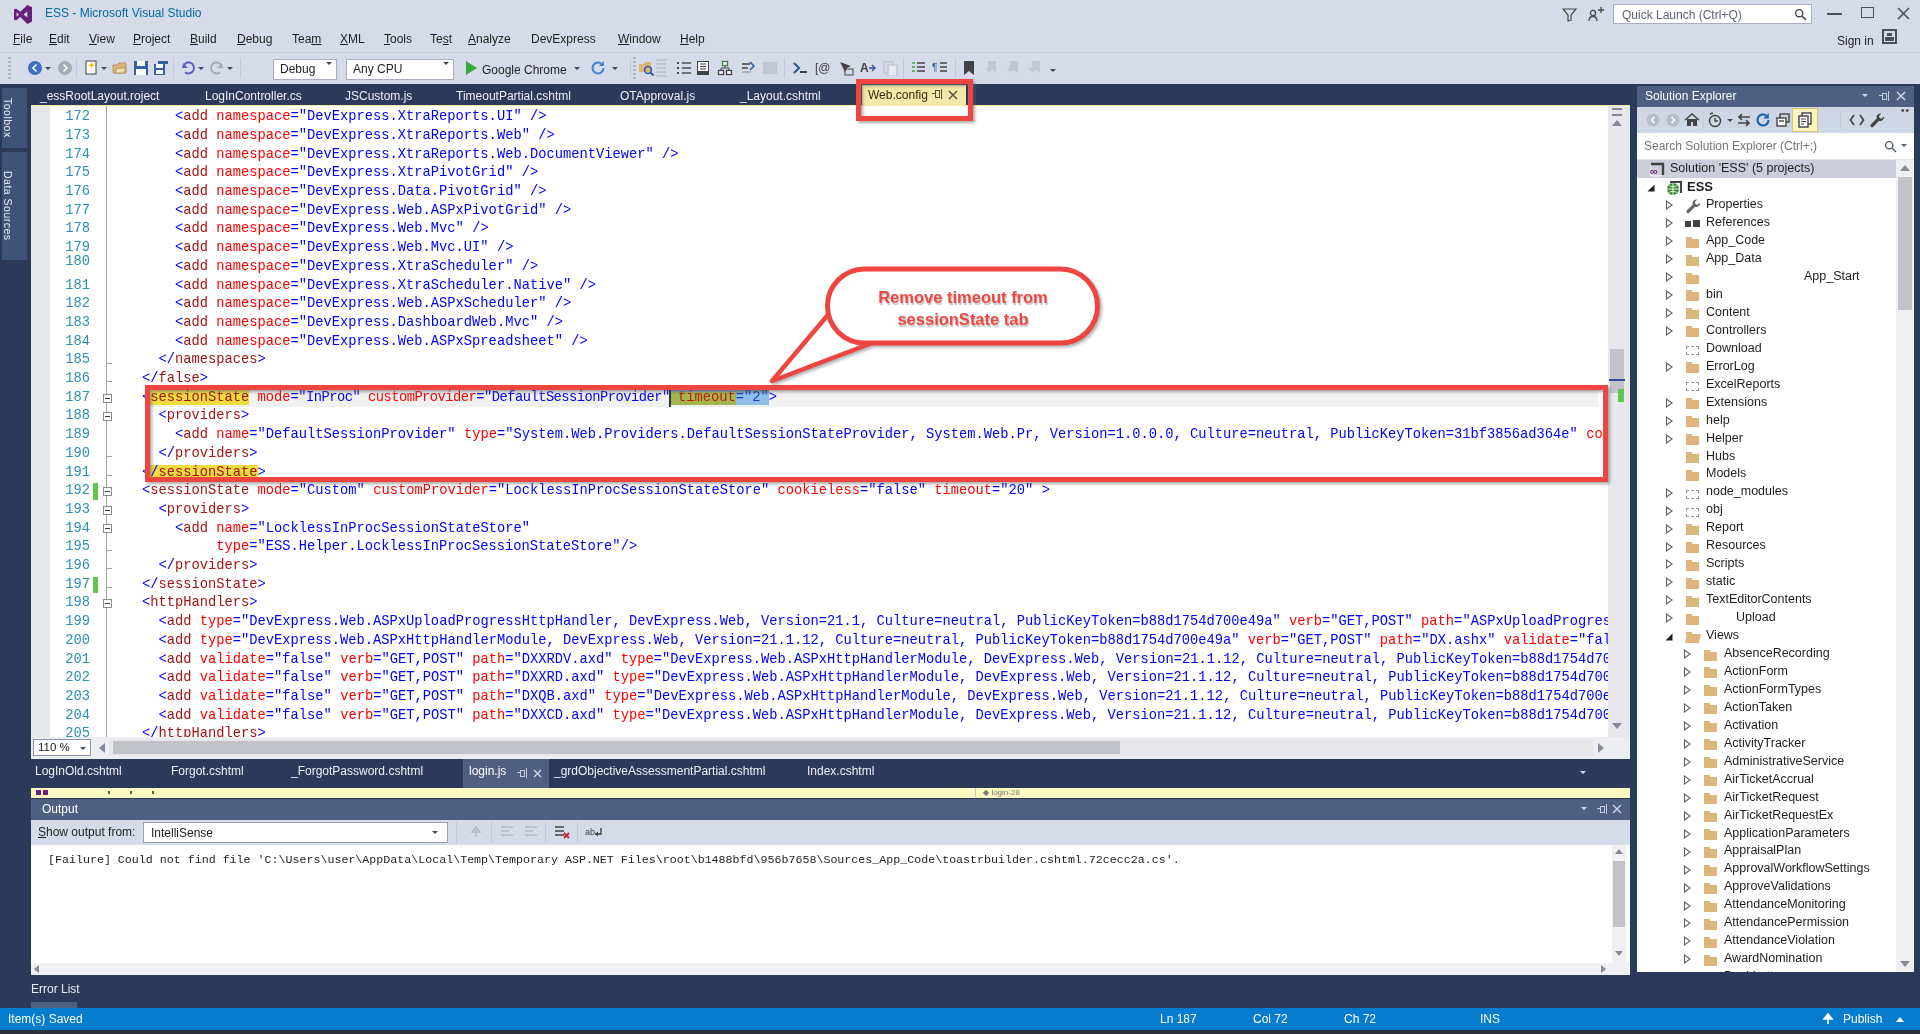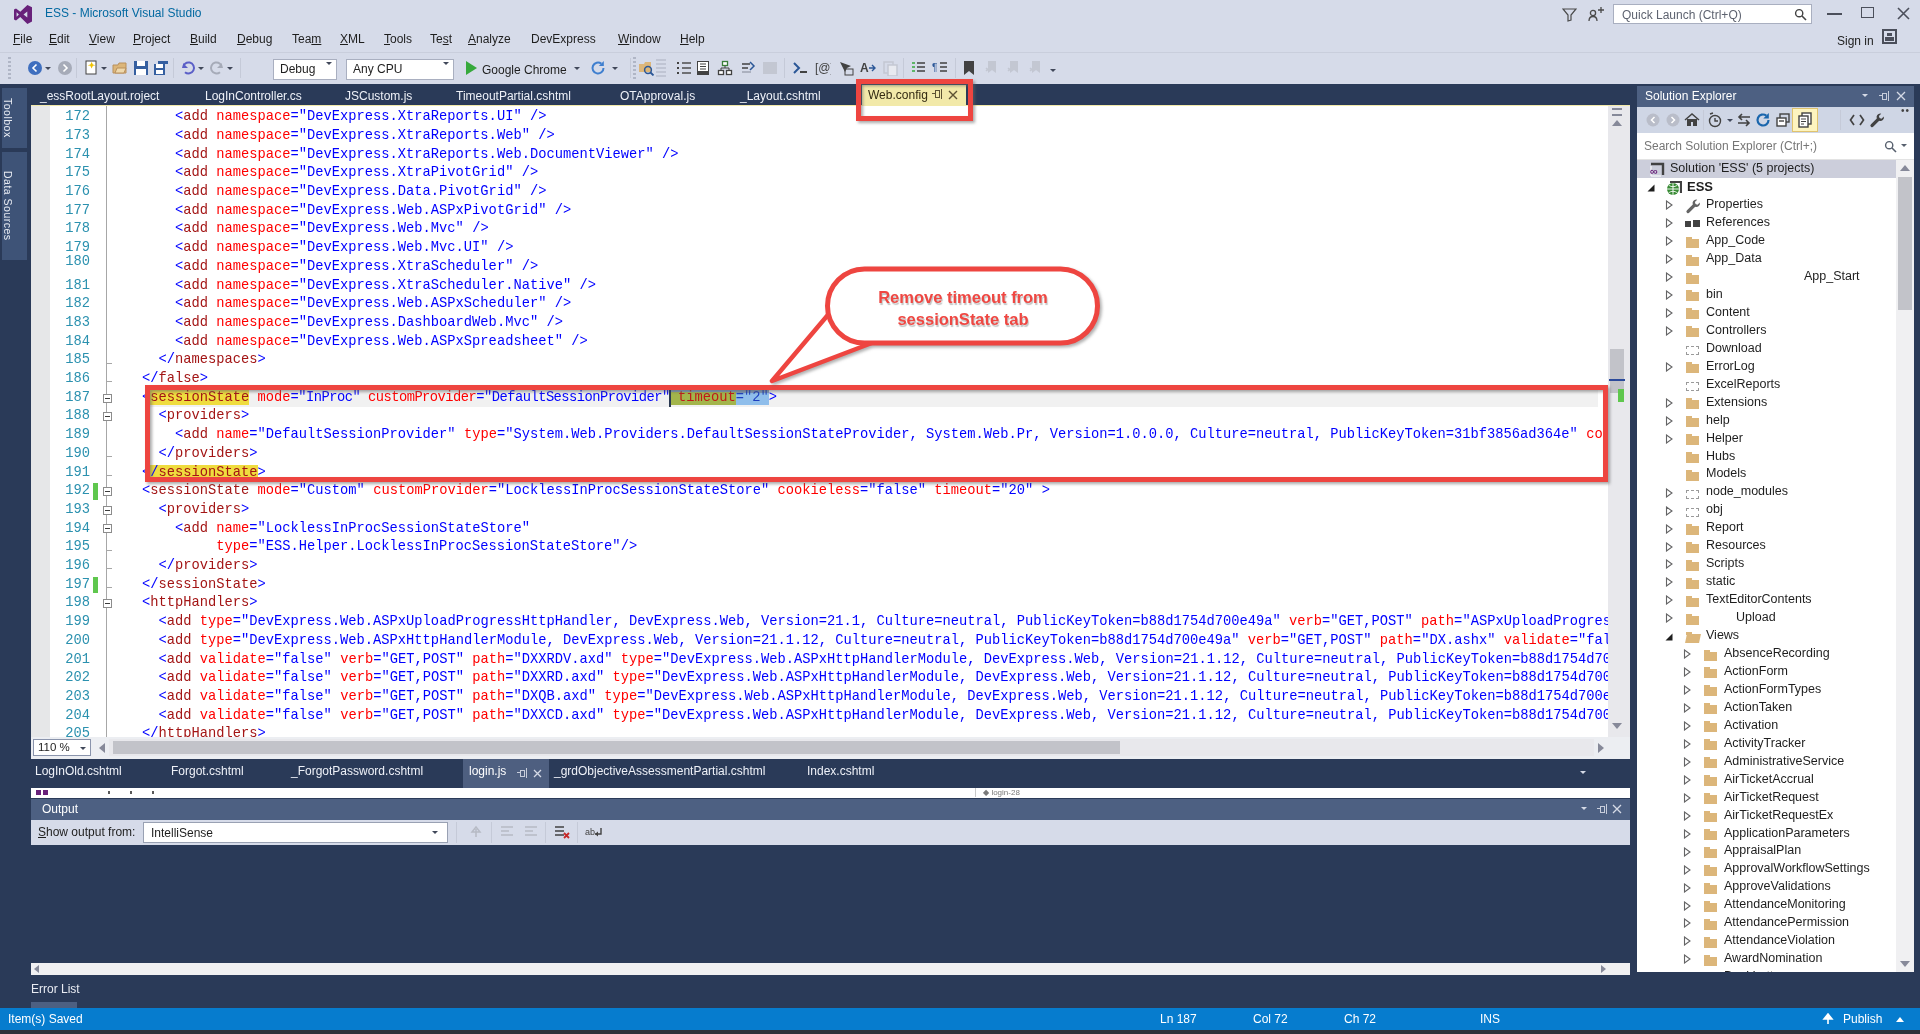--- a/index.html
+++ b/index.html
@@ -31,21 +31,21 @@
 .fb{position:absolute;width:9px;height:9px;border:1px solid #8c8c8c;background:#fff}
 .fb:after{content:"";position:absolute;left:1px;top:3px;width:5px;height:1px;background:#3c3c3c}
 #row187shade{position:absolute;left:119px;top:282.6px;width:1448px;height:18px;background:rgba(0,0,0,0.055)}
 #caret{position:absolute;left:637.8px;z-index:5;top:283.6px;width:2.2px;height:16.8px;background:#2b3a52}
 
 #vscroll{position:absolute;left:1608px;top:106px;width:18px;height:631px;background:#e8e8ec}
 #hscrollrow{position:absolute;left:31px;top:737px;width:1599px;height:22px;background:#eceef2}
 
 #tabs2{position:absolute;left:0px;top:759px;width:1630px;height:29px}
 #acttab2{position:absolute;left:463px;top:0;width:86px;height:29px;background:#4e5f80}
-#navstrip{position:absolute;left:31px;top:788px;width:1599px;height:9.5px;background:#ffffff}
+#navstrip{position:absolute;left:31px;top:788px;width:1599px;height:9.5px;background:#fef9c3}
 
 #outhdr{position:absolute;left:31px;top:799px;width:1599px;height:21px;background:#4D6082;color:#fff;font-size:12px}
 #outtoolbar{position:absolute;left:31px;top:820px;width:1599px;height:25px;background:#D6DBE9}
 #outbody{position:absolute;left:31px;top:845px;width:1599px;height:118px;background:#fff}
 #outtext{position:absolute;left:17px;top:8px;font-family:"Liberation Mono",monospace;font-size:11.65px;color:#1e1e1e;white-space:pre}
 #outvscroll{position:absolute;left:1581px;top:0px;width:14px;height:118px;background:#f0f0f2}
 #outhscroll{position:absolute;left:31px;top:963px;width:1599px;height:12px;background:#f0f0f2}
 #errlist{position:absolute;left:31px;top:982px;font-size:12px;color:#e8ebf2}
 #errbar{position:absolute;left:31px;top:1002px;width:46px;height:6px;background:#4D6082}
 
@@ -477,20 +477,28 @@
         <path d="M2 3h9M2 7h9M2 11h9" stroke="#424242" stroke-width="1.7"></path>
         <path d="M11 9l5 5M16 9l-5 5" stroke="#c62828" stroke-width="1.8"></path>
       </svg>
       <div class="sep" style="left:546px;top:2px;height:21px"></div>
       <svg class="abs" style="left:554px;top:4px" width="18" height="16" viewBox="0 0 18 16">
         <text x="0" y="11" font-size="9" fill="#424242">ab</text>
         <path d="M10 10h6v-6" fill="none" stroke="#424242" stroke-width="1.4"></path>
         <path d="M10 10l3-2.5v5z" fill="#424242"></path>
       </svg>
  </div>
+ <div id="outbody">
+   <span id="outtext">[Failure] Could not find file 'C:\Users\user\AppData\Local\Temp\Temporary ASP.NET Files\root\b1488bfd\956b7658\Sources_App_Code\toastrbuilder.cshtml.72cecc2a.cs'.</span>
+   <div id="outvscroll">
+     <div class="sbarrow" style="left:3px;top:4px;border-width:0 4px 5px 4px;border-color:transparent transparent #868999 transparent"></div>
+     <div class="sbthumb" style="left:1px;top:16px;width:12px;height:66px"></div>
+     <div class="sbarrow" style="left:3px;top:106px;border-width:5px 4px 0 4px;border-color:#868999 transparent transparent transparent"></div>
+   </div>
+ </div>
  <div id="outhscroll">
    <div class="sbarrow" style="left:3px;top:1.5px;border-width:4.5px 5px 4.5px 0;border-color:transparent #868999 transparent transparent"></div>
    <div class="sbarrow" style="left:1570px;top:1.5px;border-width:4.5px 0 4.5px 5px;border-color:transparent transparent transparent #868999"></div>
  </div>
  <div id="errlist">Error List</div>
  <div id="errbar"></div>
 
  <div id="se">
    <div id="sehdr">
         <span class="abs" style="left:8px;top:3px">Solution Explorer</span>

